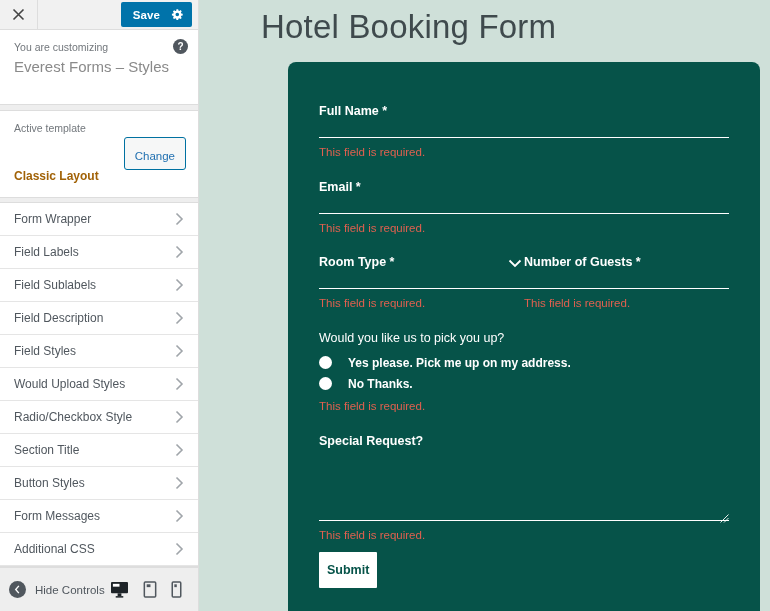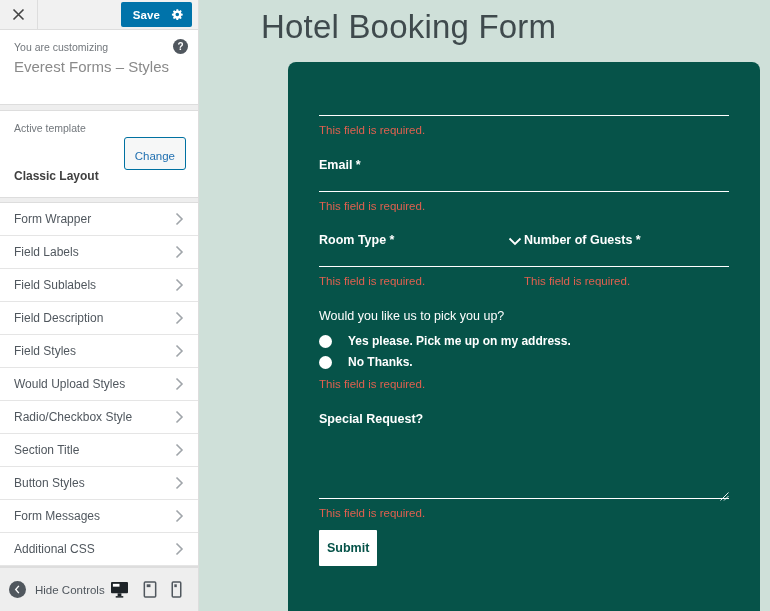--- a/index.html
+++ b/index.html
@@ -87,21 +87,21 @@
 
   
   .cz-template {
     background: #fff;
     border-bottom: 1px solid #ddd;
     padding: 10px 12px 11px 14px;
     display: flex; align-items: center;
   }
   .cz-template-text { flex: 1; }
   .cz-template-sub { font-size: 10.5px; color: #72777c; line-height: 1.45; }
-  .cz-template-name { font-size: 12px; color: #404040; font-weight: 700; line-height: 1.45; margin-top: 32px; }
+  .cz-template-name { font-size: 12px; color: #a16207; font-weight: 700; line-height: 1.45; margin-top: 32px; }
   .cz-change-btn {
     border: 1px solid #0071a1;
     color: #2271b1;
     background: #f6f7f7;
     border-radius: 3px;
     font-size: 11.5px;
     padding: 12px 10px 5px 10px;
     cursor: pointer;
     line-height: 1.2;
   }
@@ -429,20 +429,21 @@
 
   </div>
 
   <div id="preview">
 
     <div class="pv-title">Hotel Booking Form</div>
 
     <div class="form-card">
 
       <div class="fld">
+        <div class="fld-label">Full Name *</div>
         <div class="fld-input"></div>
         <div class="fld-err">This field is required.</div>
       </div>
 
       <div class="block-gap"></div>
 
       <div class="fld">
         <div class="fld-label">Email *</div>
         <div class="fld-input"></div>
         <div class="fld-err">This field is required.</div>

